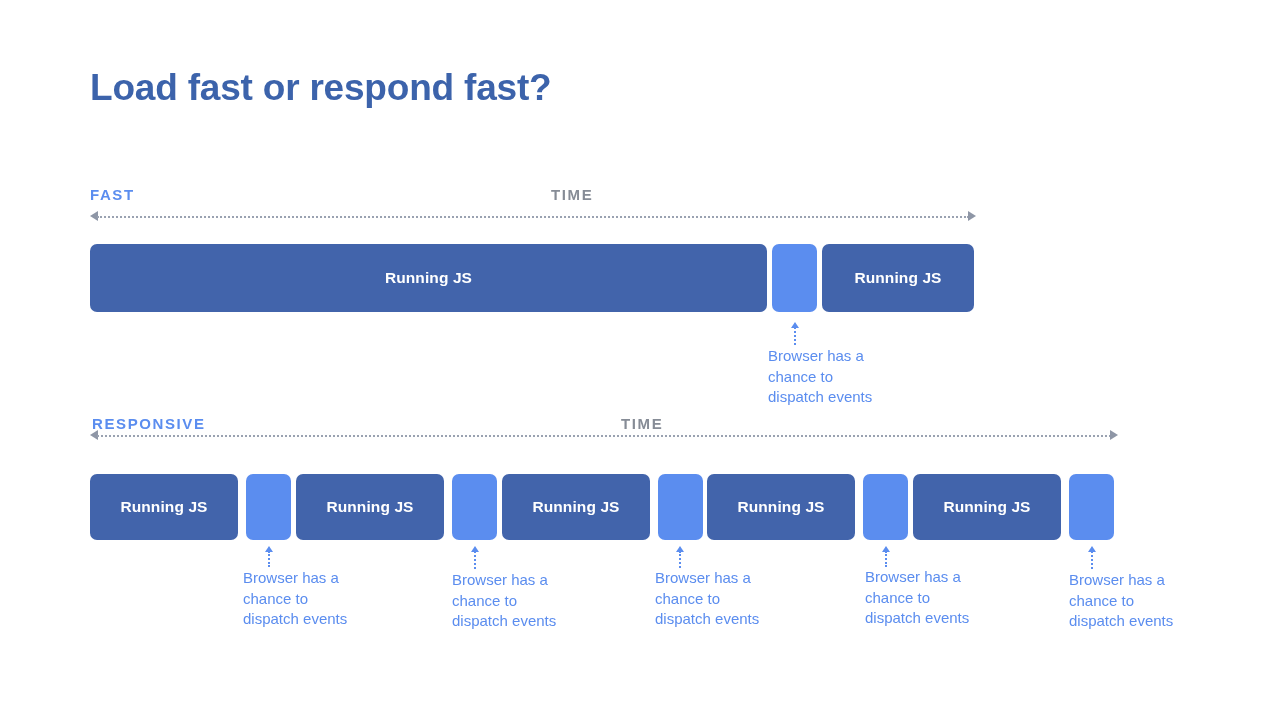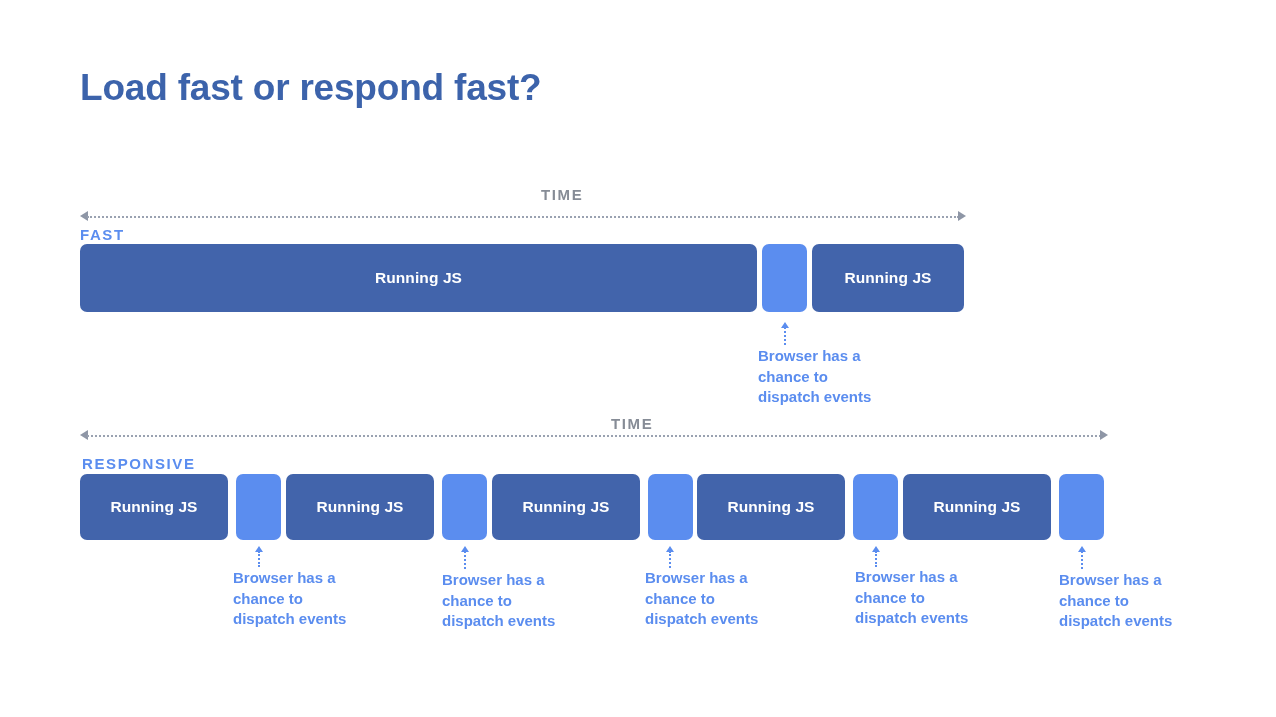--- a/index.html
+++ b/index.html
@@ -10,21 +10,21 @@
   body {
     width: 1276px;
     height: 717px;
     background: #ffffff;
     font-family: "Liberation Sans", sans-serif;
     overflow: hidden;
     position: relative;
   }
   #slide {
     position: absolute;
-    left: 0;
+    left: 10px;
     top: 0;
     width: 1028px;
     height: 717px;
   }
 
   
   .slide-title {
     position: absolute;
     left: 80px;
     top: 67px;
@@ -38,21 +38,20 @@
   
   .axis-label {
     position: absolute;
     font-size: 15px;
     font-weight: bold;
     letter-spacing: 1.6px;
     white-space: nowrap;
   }
   .axis-label.mode {
     color: #5b8def;
-    margin-top: 40px;
   }
   .axis-label.time {
     color: #868c96;
     margin-left: 48px;
   }
 
   
   .time-axis {
     position: absolute;
     height: 11px;
@@ -124,21 +123,21 @@
     width: 0;
     height: 0;
     border-left: 4px solid transparent;
     border-right: 4px solid transparent;
     border-bottom: 6px solid #5b8def;
   }
   .callout .callout-text {
     position: absolute;
     color: #5b8def;
     font-size: 15px;
-    font-weight: bold;
+    font-weight: normal;
     line-height: 20.5px;
     white-space: pre-line;
   }
 </style>
 </head>
 <body>
 
 <div id="slide">
 
   <div class="slide-title">Load fast or respond fast?</div>

